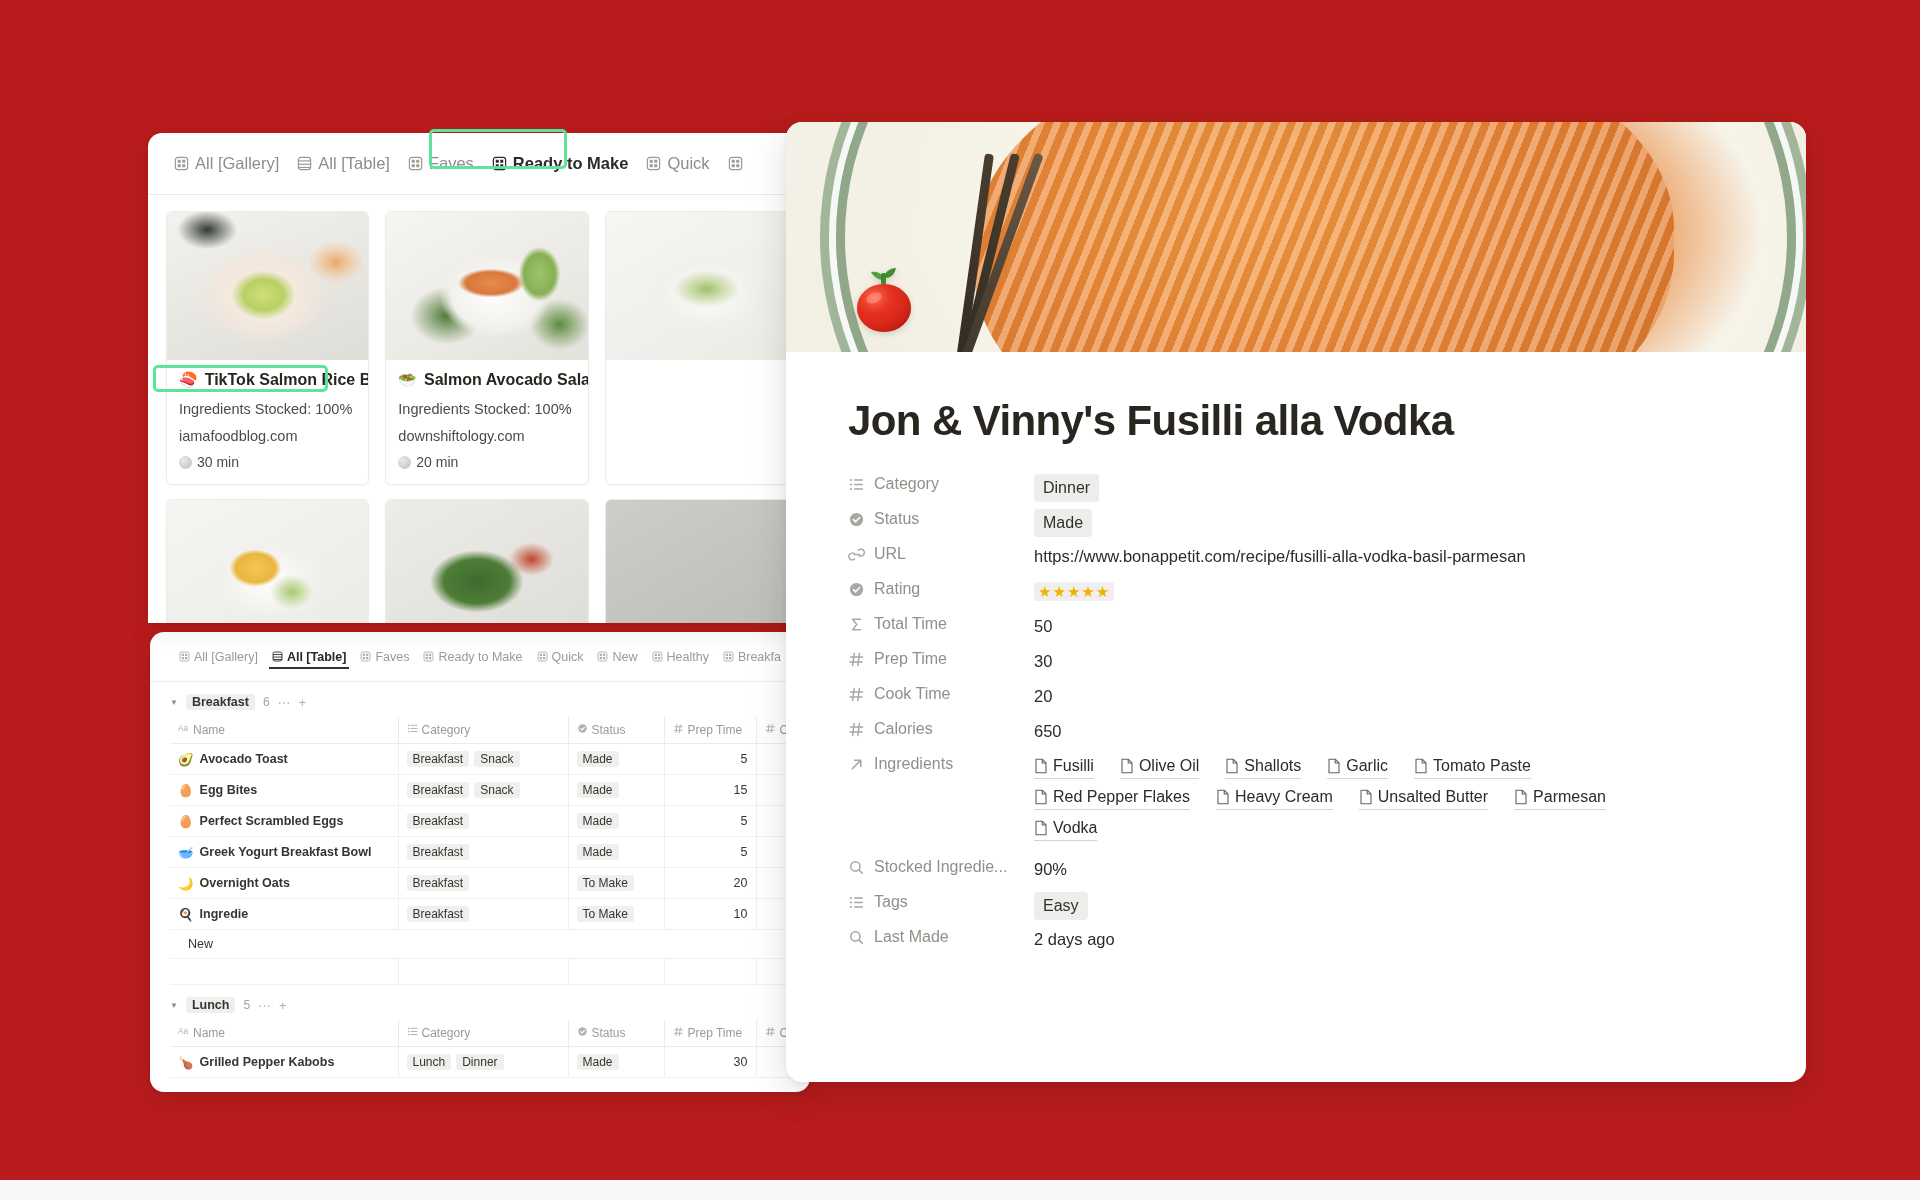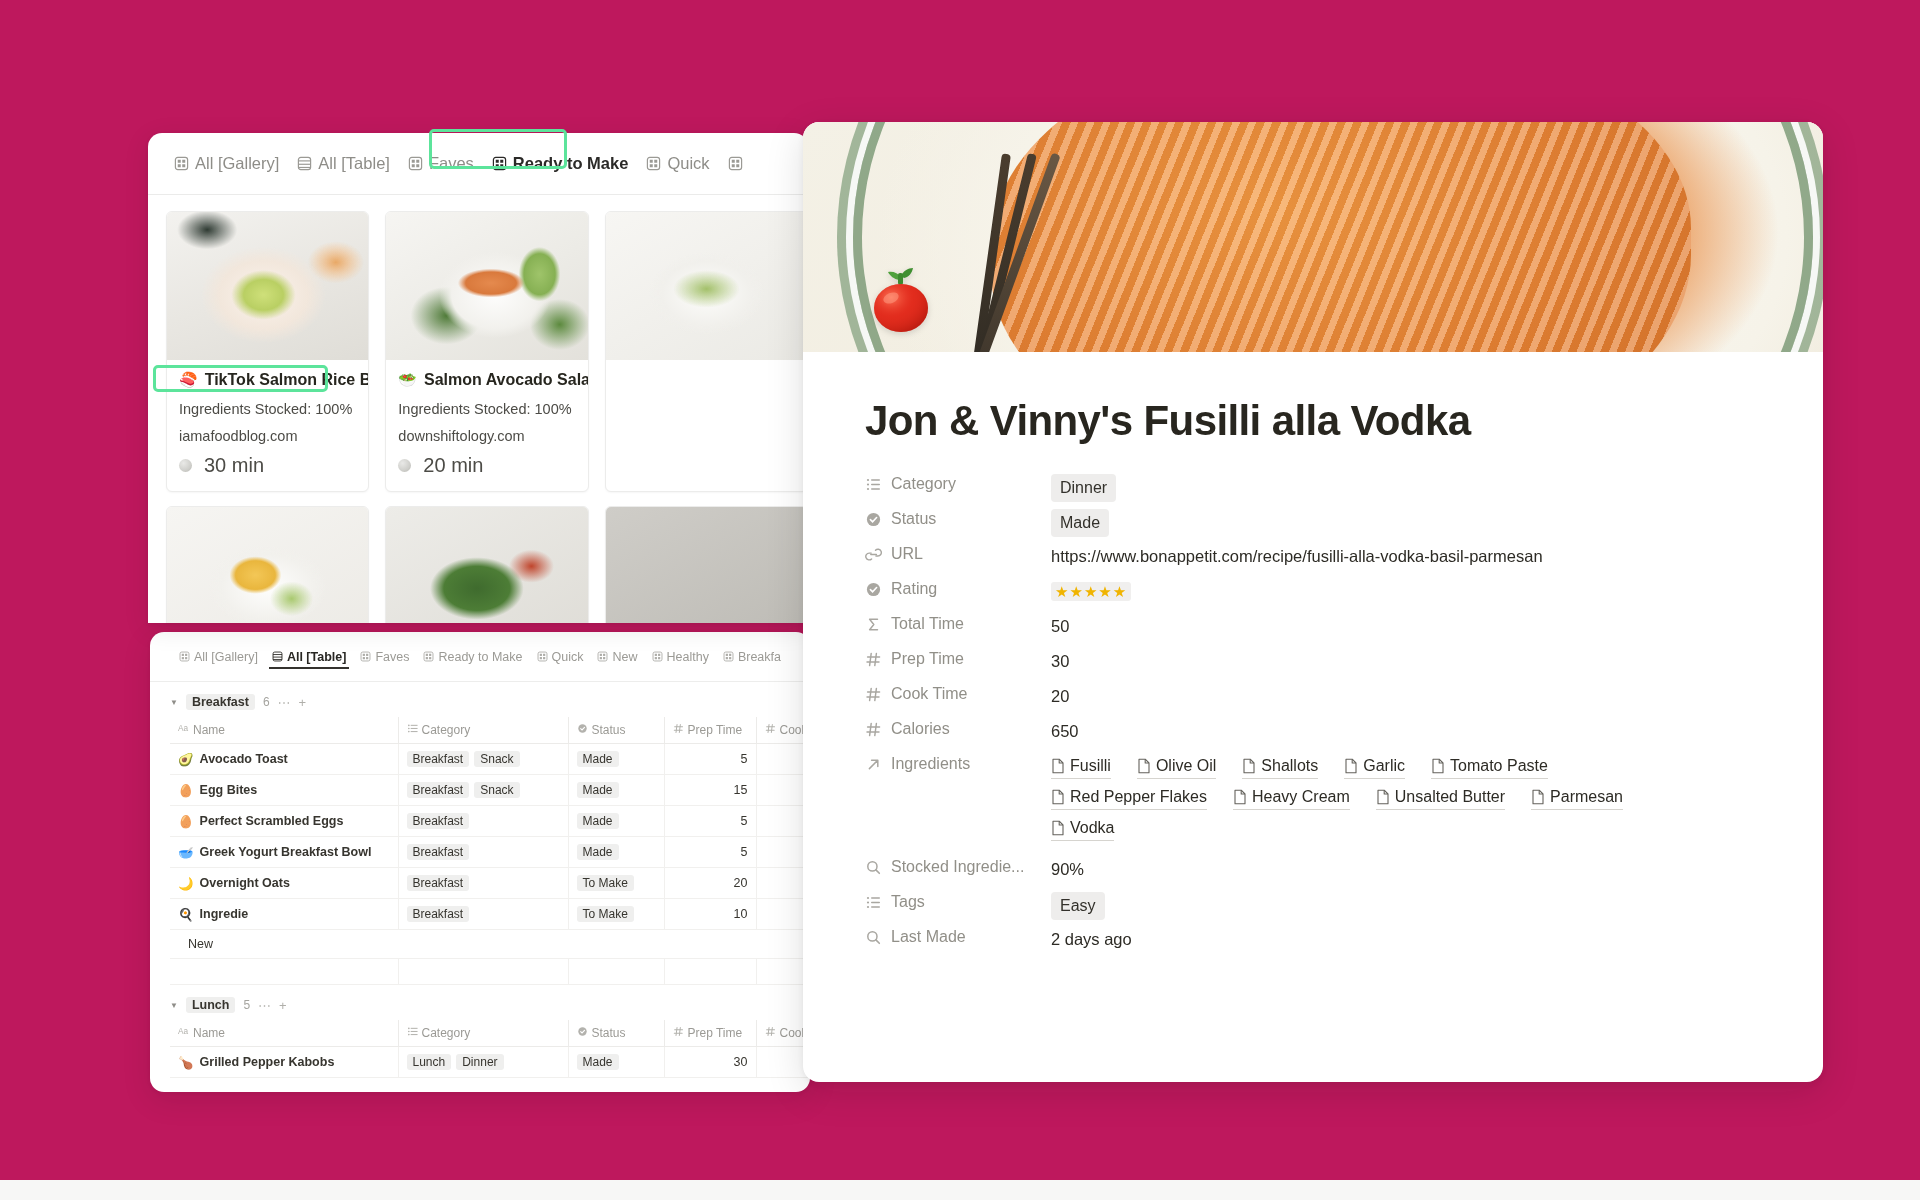--- a/index.html
+++ b/index.html
@@ -5,21 +5,21 @@
 <style>
   * { box-sizing: border-box; }
   html, body {
     margin: 0; padding: 0;
     width: 1920px; height: 1200px;
     overflow: hidden;
     background: #f7f7f6;
     font-family: "Liberation Sans", sans-serif;
     -webkit-font-smoothing: antialiased;
   }
-  .stage { position: relative; width: 1920px; height: 1180px; background: #be185d; text-decoration: underline; }
+  .stage { position: relative; width: 1920px; height: 1180px; background: #b91c1c; text-decoration: underline; }
 
   
   .gallery-window {
     position: absolute; left: 148px; top: 133px;
     width: 660px; height: 490px;
     background: #ffffff;
     border-radius: 14px 14px 0 0;
     box-shadow: 0 6px 26px rgba(15,15,15,0.10), 0 1px 4px rgba(15,15,15,0.07);
     overflow: hidden;
     z-index: 3;
@@ -72,21 +72,21 @@
   .gcard-body { padding: 10px 12px 14px 12px; }
   .gcard-title {
     font-size: 16px; font-weight: 700; color: #27261f;
     display: flex; align-items: center; gap: 7px;
     margin-bottom: 11px; line-height: 1.2;
     white-space: nowrap;
   }
   .gcard-title .emo { font-size: 15px; }
   .gcard-meta { font-size: 14.5px; color: #4c4b46; margin-bottom: 10px; line-height: 1.25; }
   .gcard-src  { font-size: 14.5px; color: #4c4b46; margin-bottom: 10px; }
-  .gcard-time { font-size: 20px; color: #4c4b46; display: flex; align-items: center; gap: 12px; }
+  .gcard-time { font-size: 14px; color: #4c4b46; display: flex; align-items: center; gap: 5px; }
   .clock {
     width: 13px; height: 13px; border-radius: 50%;
     background: radial-gradient(circle at 35% 32%, #e9e9e7 0%, #cfcfcb 60%, #b4b4ae 100%);
     display: inline-block; flex: 0 0 auto;
   }
   #hl-stocked { left: 153px; top: 365px; width: 175px; height: 27px; }
 
   
   .ph { position: absolute; inset: 0; }
   .ph-rice {
@@ -198,21 +198,20 @@
 
   
   .recipe-window {
     position: absolute; left: 786px; top: 122px;
     width: 1020px; height: 960px;
     background: #ffffff;
     border-radius: 16px;
     box-shadow: 0 10px 38px rgba(15,15,15,0.13), 0 2px 6px rgba(15,15,15,0.06);
     overflow: hidden;
     z-index: 5;
-    margin-left: 17px;
   }
   .hero {
     height: 230px; width: 100%; position: relative; overflow: hidden;
     background:
       radial-gradient(ellipse 520px 330px at 62% 48%, #f0922f 0%, #e8873a 38%, rgba(232,135,58,0) 66%),
       radial-gradient(ellipse 700px 460px at 58% 50%, #fbfaf4 0%, #f6f3e9 56%, rgba(246,243,233,0) 74%),
       linear-gradient(140deg, #f4f1e6 0%, #efe9da 100%);
   }
   .hero .plate-ring {
     position: absolute; left: 52%; top: 50%; width: 960px; height: 760px;

